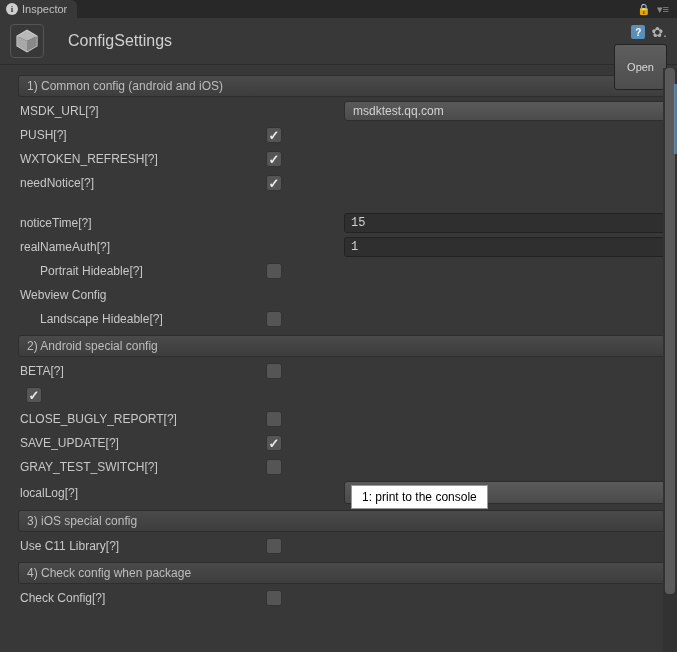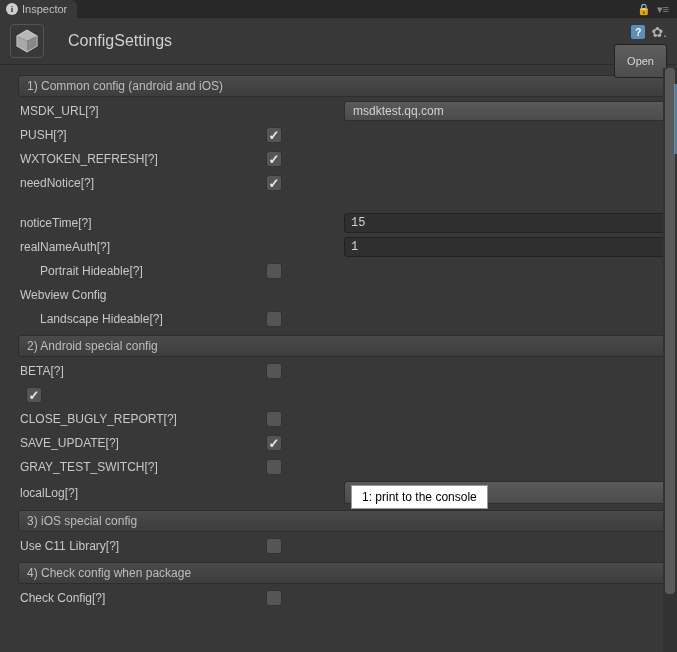--- a/index.html
+++ b/index.html
@@ -112,21 +112,21 @@
     font-weight: bold;
   }
   .gear-icon {
     color: #b0b0b0;
     font-size: 14px;
   }
   .open-button {
     position: absolute;
     top: 26px;
     right: 10px;
-    padding: 10px 12px;
+    padding: 16px 12px;
     background: linear-gradient(#5e5e5e, #4d4d4d);
     border: 1px solid #222;
     border-radius: 3px;
     color: #d8d8d8;
     font-size: 11px;
     cursor: pointer;
   }
   .content {
     flex: 1;
     overflow-y: auto;

